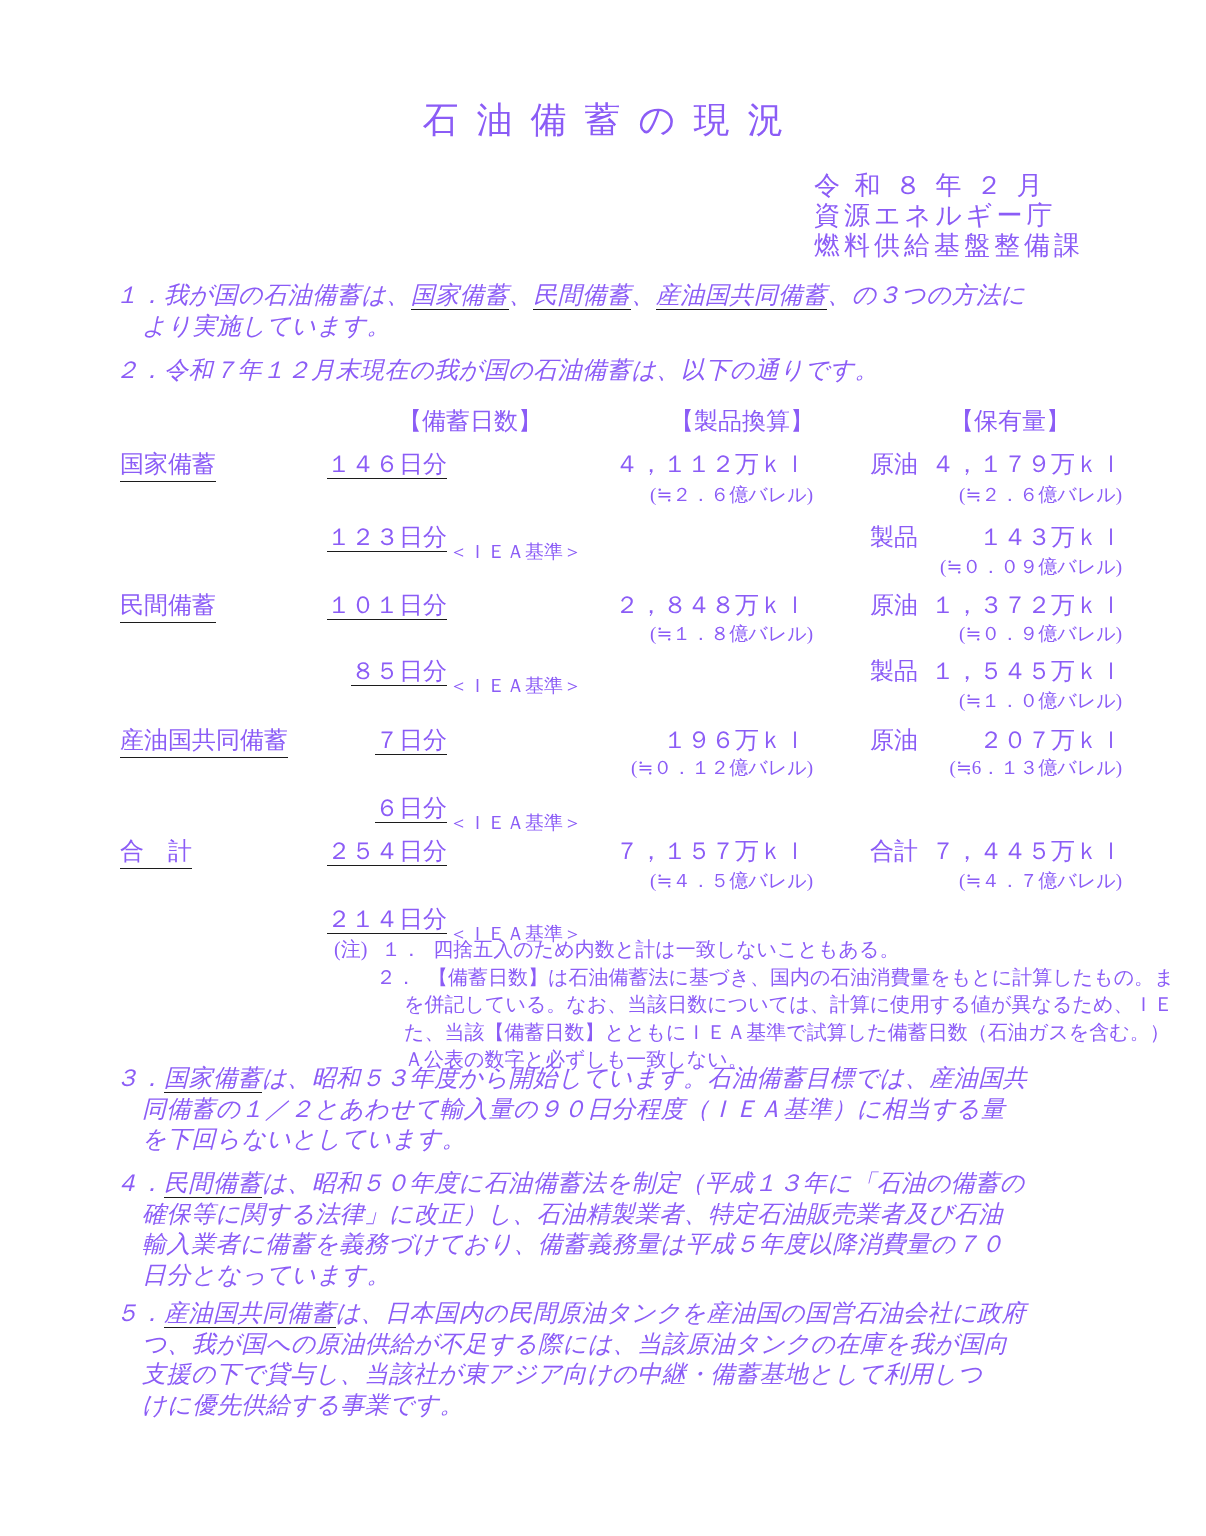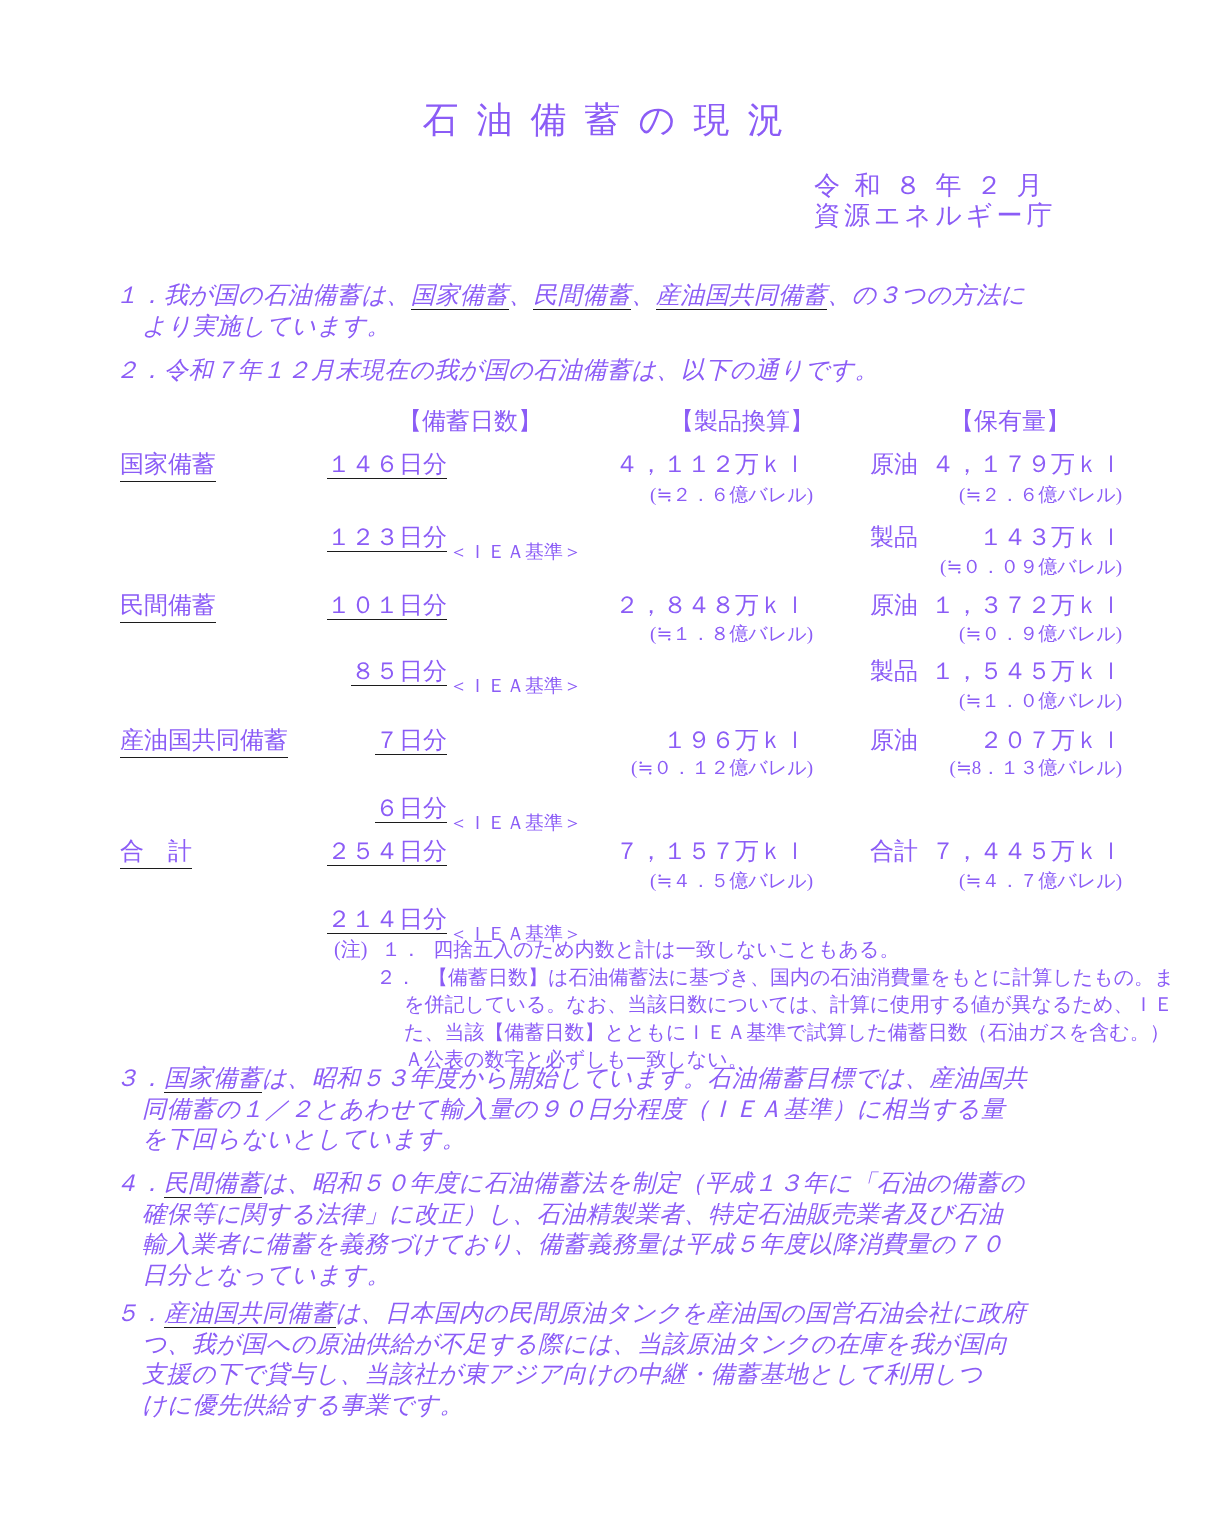--- a/index.html
+++ b/index.html
@@ -48,20 +48,21 @@
 </head>
 <body>
 
 <div class="page">
 
   <div class="title">石油備蓄の現況</div>
 
   <div class="byline">
     <div>令 和 ８ 年 ２ 月</div>
     <div>資源エネルギー庁</div>
+    <div>燃料供給基盤整備課</div>
   </div>
 
   <div class="para" style="top:280px">
     <div class="pline"><span>１．</span><span>我が国の石油備蓄は、</span><span class="u">国家備蓄</span><span>、</span><span class="u">民間備蓄</span><span>、</span><span class="u">産油国共同備蓄</span><span>、の３つの方法に</span></div>
     <div class="pline cont">より実施しています。</div>
   </div>
 
   <div class="para" style="top:355px">
     <div class="pline"><span>２．</span><span>令和７年１２月末現在の我が国の石油備蓄は、以下の通りです。</span></div>
   </div>
@@ -117,21 +118,21 @@
 
     <div class="tl" style="top:724px">
       <span class="c-label u">産油国共同備蓄</span>
       <span class="c-days"><span class="u">７日分</span></span>
       <span class="c-conv">１９６万ｋｌ</span>
       <span class="c-hlabel">原油</span>
       <span class="c-hval">２０７万ｋｌ</span>
     </div>
     <div class="tl tl-sub" style="top:755px">
       <span class="c-convsub">(≒０．１２億バレル)</span>
-      <span class="c-hsub">(≒8．１３億バレル)</span>
+      <span class="c-hsub">(≒6．１３億バレル)</span>
     </div>
     <div class="tl" style="top:792px">
       <span class="c-days"><span class="u">６日分</span></span>
       <span class="c-iea">＜ＩＥＡ基準＞</span>
     </div>
 
     <div class="tl" style="top:835px">
       <span class="c-label u">合　計</span>
       <span class="c-days"><span class="u">２５４日分</span></span>
       <span class="c-conv">７，１５７万ｋｌ</span>

